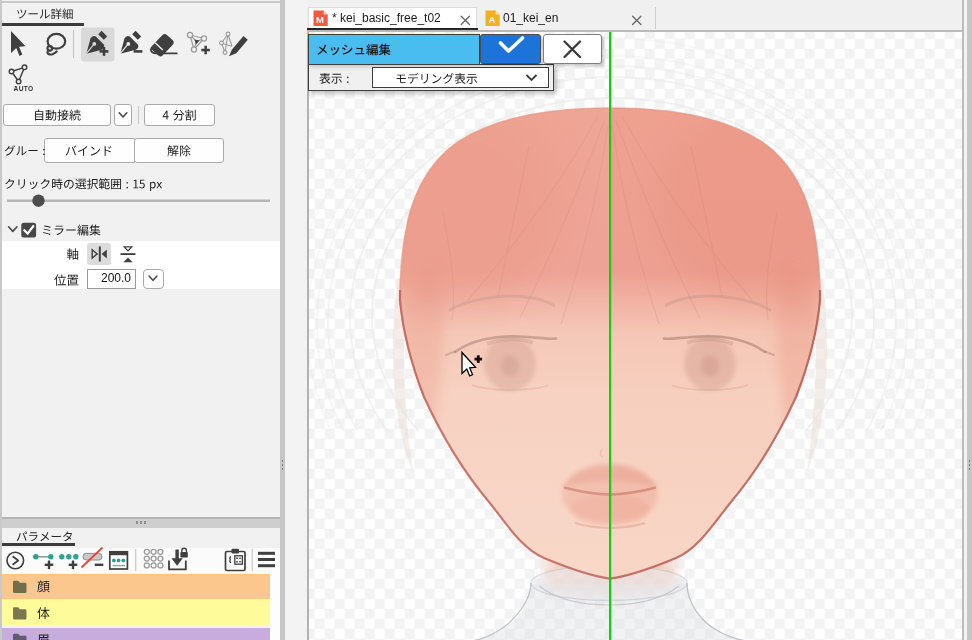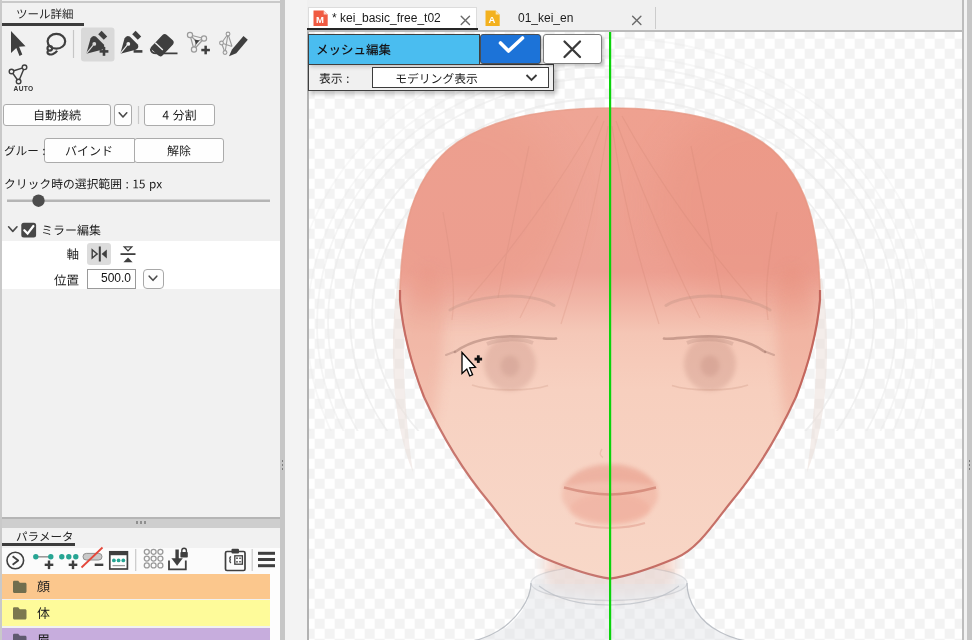--- a/index.html
+++ b/index.html
@@ -12,21 +12,21 @@
 <div class="abs" style="left:0;top:23.2px;width:84px;height:2.5px;background:#3c3c3c"></div>
 <div class="btn" style="left:3px;top:104px;width:108px;height:22px"></div>
 <div class="btn" style="left:114px;top:104px;width:18px;height:22px"></div>
 <div class="btn" style="left:144px;top:104px;width:71px;height:22px"></div>
 <div class="btn" style="left:44px;top:138px;width:91px;height:25px;border-radius:3px 0 0 3px"></div>
 <div class="btn" style="left:134px;top:138px;width:90px;height:25px"></div>
 <div class="abs" style="left:0;top:240.5px;width:280px;height:48.5px;background:#ffffff"></div>
 <div class="abs" style="left:87px;top:243px;width:24px;height:22px;background:#dcdcdc;border-radius:3px"></div>
 <div class="abs" style="left:87px;top:269px;width:49px;height:19.5px;background:#fff;border:1px solid #9a9a9a"></div>
 <div class="abs" style="left:143px;top:269px;width:20.5px;height:19.5px;background:#fdfdfd;border:1px solid #a8a8a8;border-radius:4px"></div>
-<div class="abs" style="right:841px;left:92px;top:271px;width:39px;height:16px;font-size:12px;text-align:right;color:#111">500.0</div>
+<div class="abs" style="right:841px;left:92px;top:271px;width:39px;height:16px;font-size:12px;text-align:right;color:#111">200.0</div>
 
 <div class="abs" style="left:0;top:517px;width:285px;height:1.6px;background:#b5b5b5"></div>
 <div class="abs" style="left:0;top:518.6px;width:285px;height:9px;background:#cecece"></div>
 <div class="abs" style="left:135.8px;top:521.4px;width:2.4px;height:2.4px;background:#8f8f8f"></div>
 <div class="abs" style="left:139.8px;top:521.4px;width:2.4px;height:2.4px;background:#8f8f8f"></div>
 <div class="abs" style="left:143.8px;top:521.4px;width:2.4px;height:2.4px;background:#8f8f8f"></div>
 <div class="abs" style="left:0;top:527.6px;width:280px;height:112.4px;background:#f1f1f1"></div>
 <div class="abs" style="left:0;top:543.4px;width:75px;height:2.4px;background:#3c3c3c"></div>
 <div class="abs" style="left:0;top:547.5px;width:280px;height:26px;background:#fbfbfb"></div>
 <div class="abs" style="left:0;top:573.5px;width:270px;height:25.5px;background:#fbc78d"></div>
@@ -188,21 +188,21 @@
 <div class="abs" style="left:968.6px;top:460px;width:1.9px;height:1.9px;background:#7e7e7e"></div>
 <div class="abs" style="left:968.6px;top:464.2px;width:1.9px;height:1.9px;background:#7e7e7e"></div>
 <div class="abs" style="left:968.6px;top:468.4px;width:1.9px;height:1.9px;background:#7e7e7e"></div>
 
 <div class="abs" style="left:307px;top:0;width:655px;height:31px;background:#f0f0f0"></div>
 <div class="abs" style="left:307px;top:30.2px;width:655px;height:1.8px;background:#bbbbbb;z-index:3"></div>
 <div class="abs" style="left:308px;top:7px;width:168.5px;height:22px;background:#ffffff;border:1px solid #dcdcdc;border-bottom:none"></div>
 <div class="abs" style="left:306.5px;top:28.4px;width:171px;height:2.6px;background:#262626"></div>
 <div class="abs" style="left:655px;top:7px;width:1px;height:22px;background:#cccccc"></div>
 <div class="abs" style="left:332px;top:11px;font-size:12px;color:#1b1b1b">* kei_basic_free_t02</div>
-<div class="abs" style="left:518px;top:11px;font-size:12px;color:#1b1b1b">01_kei_en</div>
+<div class="abs" style="left:503px;top:11px;font-size:12px;color:#1b1b1b">01_kei_en</div>
 
 <svg width="653" height="609" viewBox="309 31 653 609" style="position:absolute;left:309px;top:31px">
 <defs>
  <pattern id="chk" x="304.7" y="38.75" width="20" height="20" patternUnits="userSpaceOnUse">
   <rect width="20" height="20" fill="#ffffff"></rect>
   <rect x="10" width="10" height="10" fill="#f3f3f3"></rect>
   <rect y="10" width="10" height="10" fill="#f3f3f3"></rect>
  </pattern>
  <linearGradient id="headg" x1="0" y1="107" x2="0" y2="579" gradientUnits="userSpaceOnUse">
   <stop offset="0" stop-color="#efa190"></stop>

